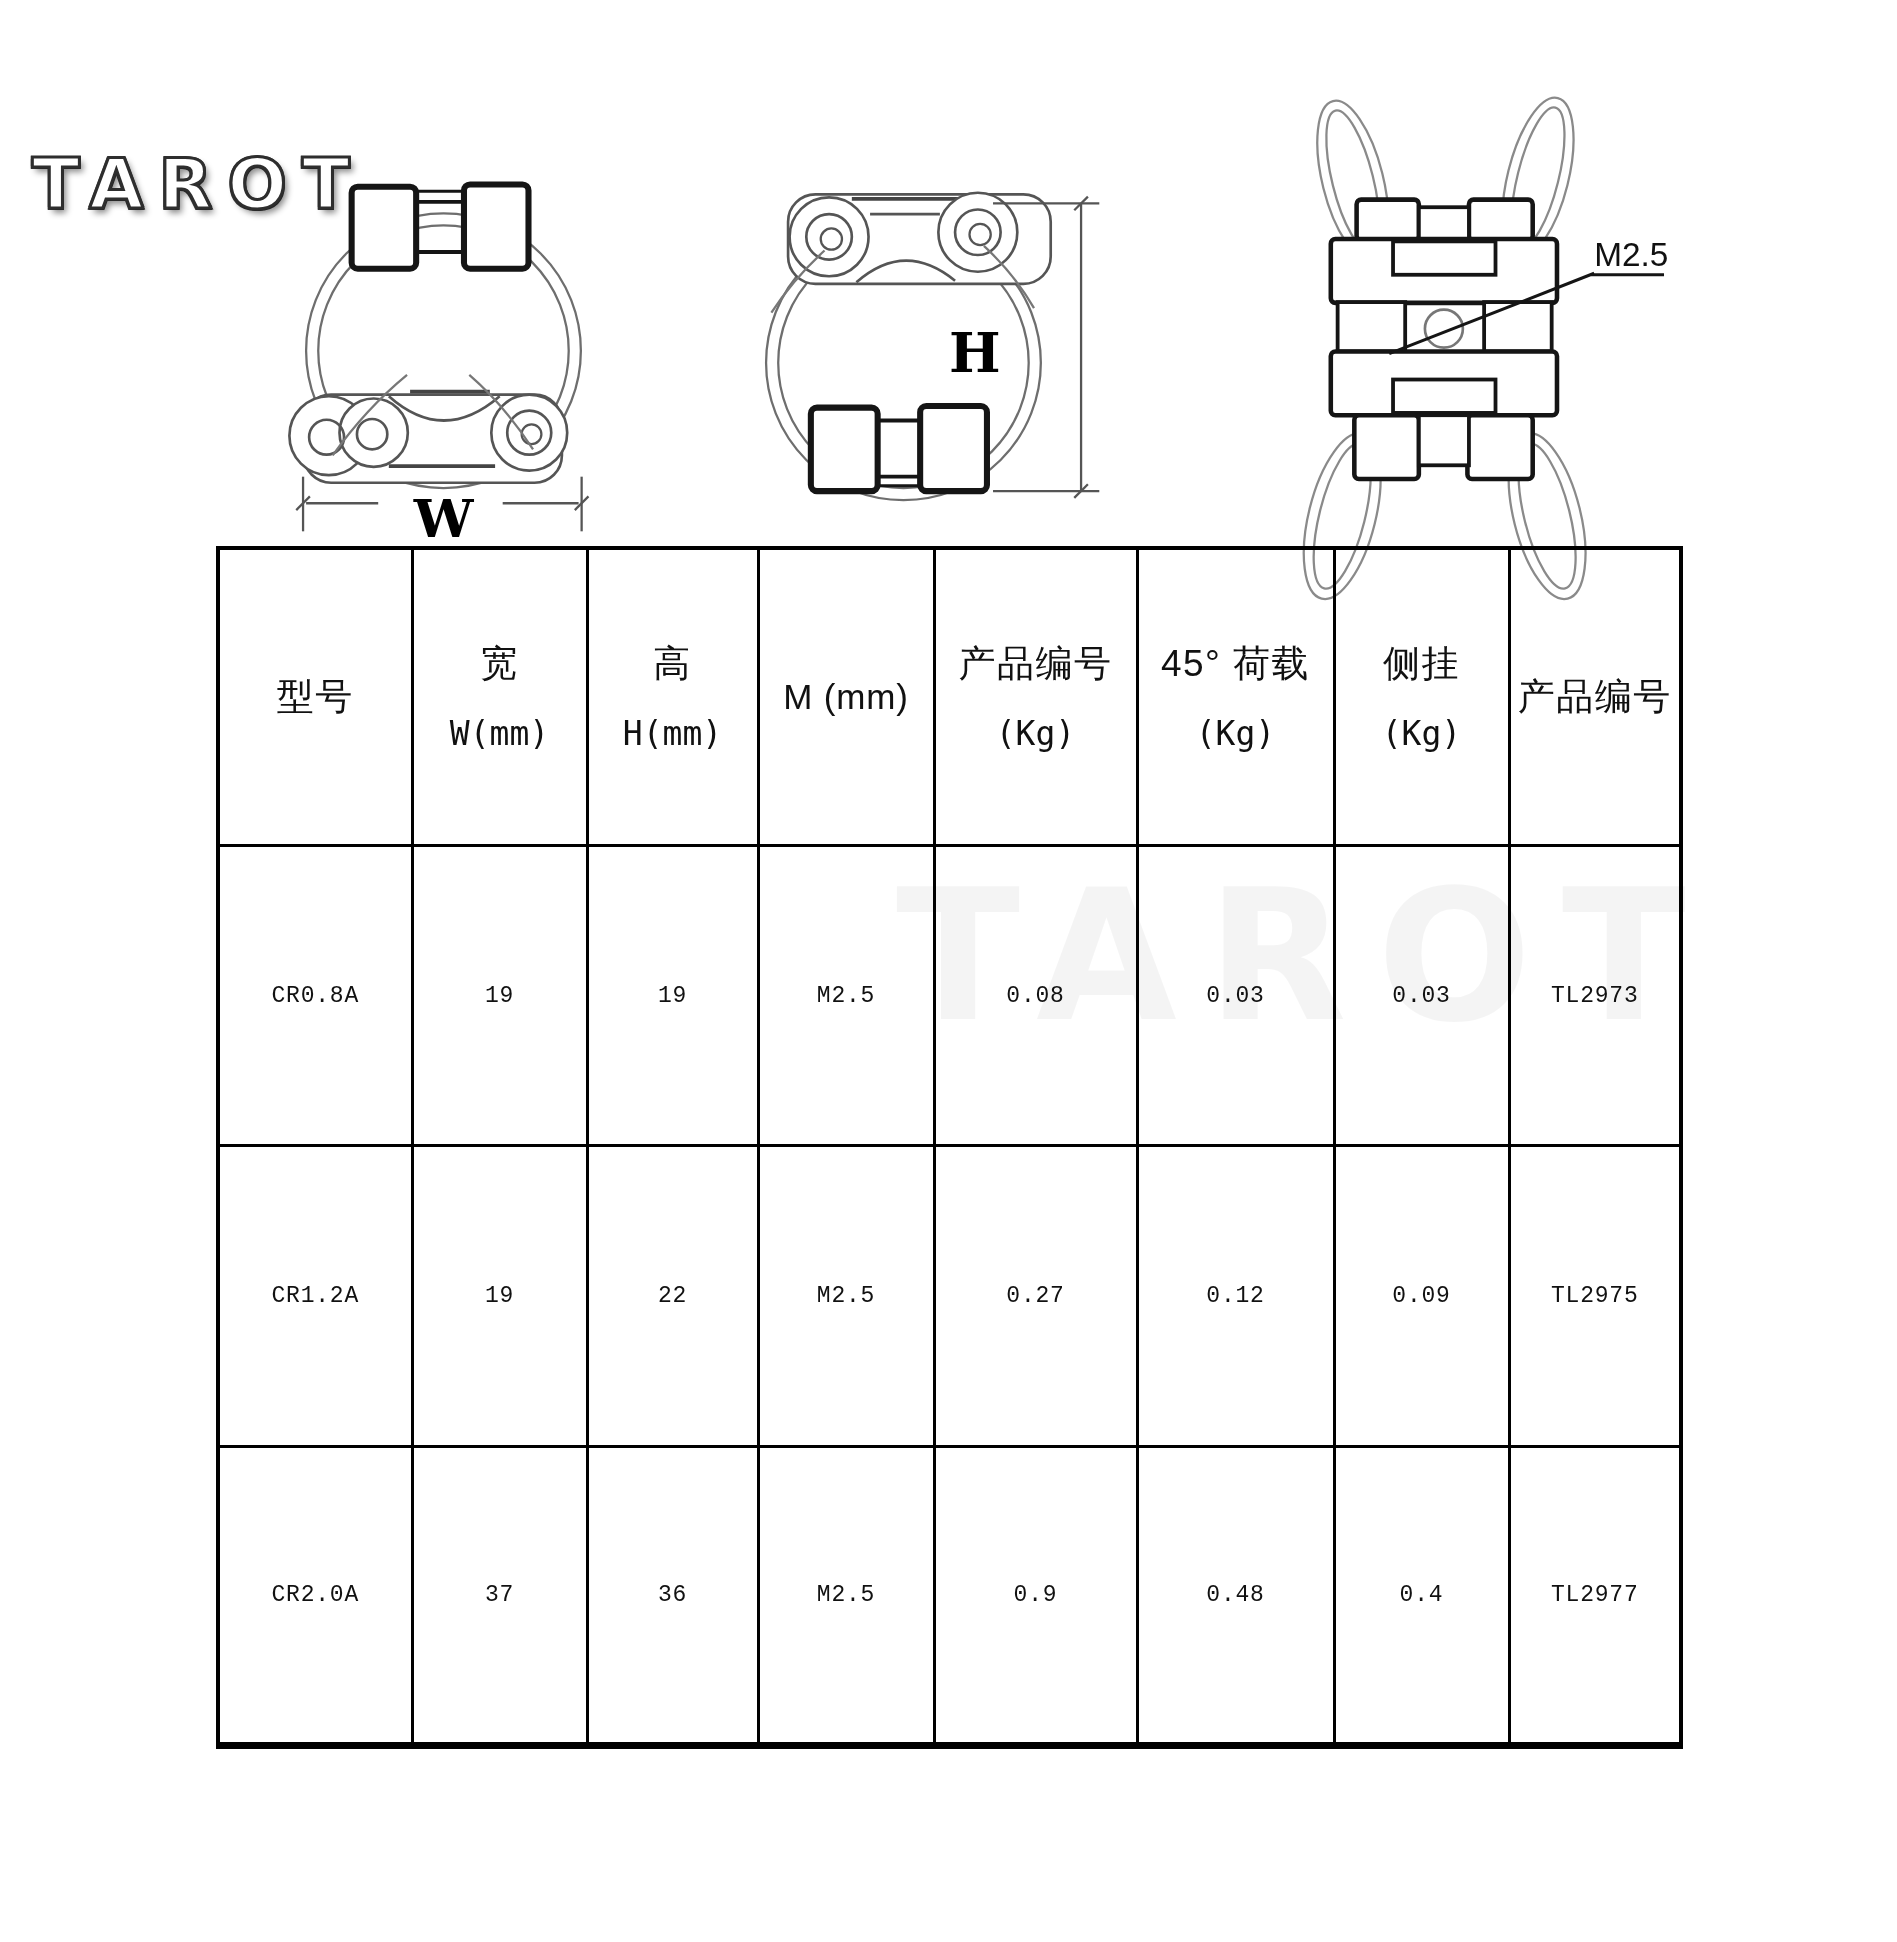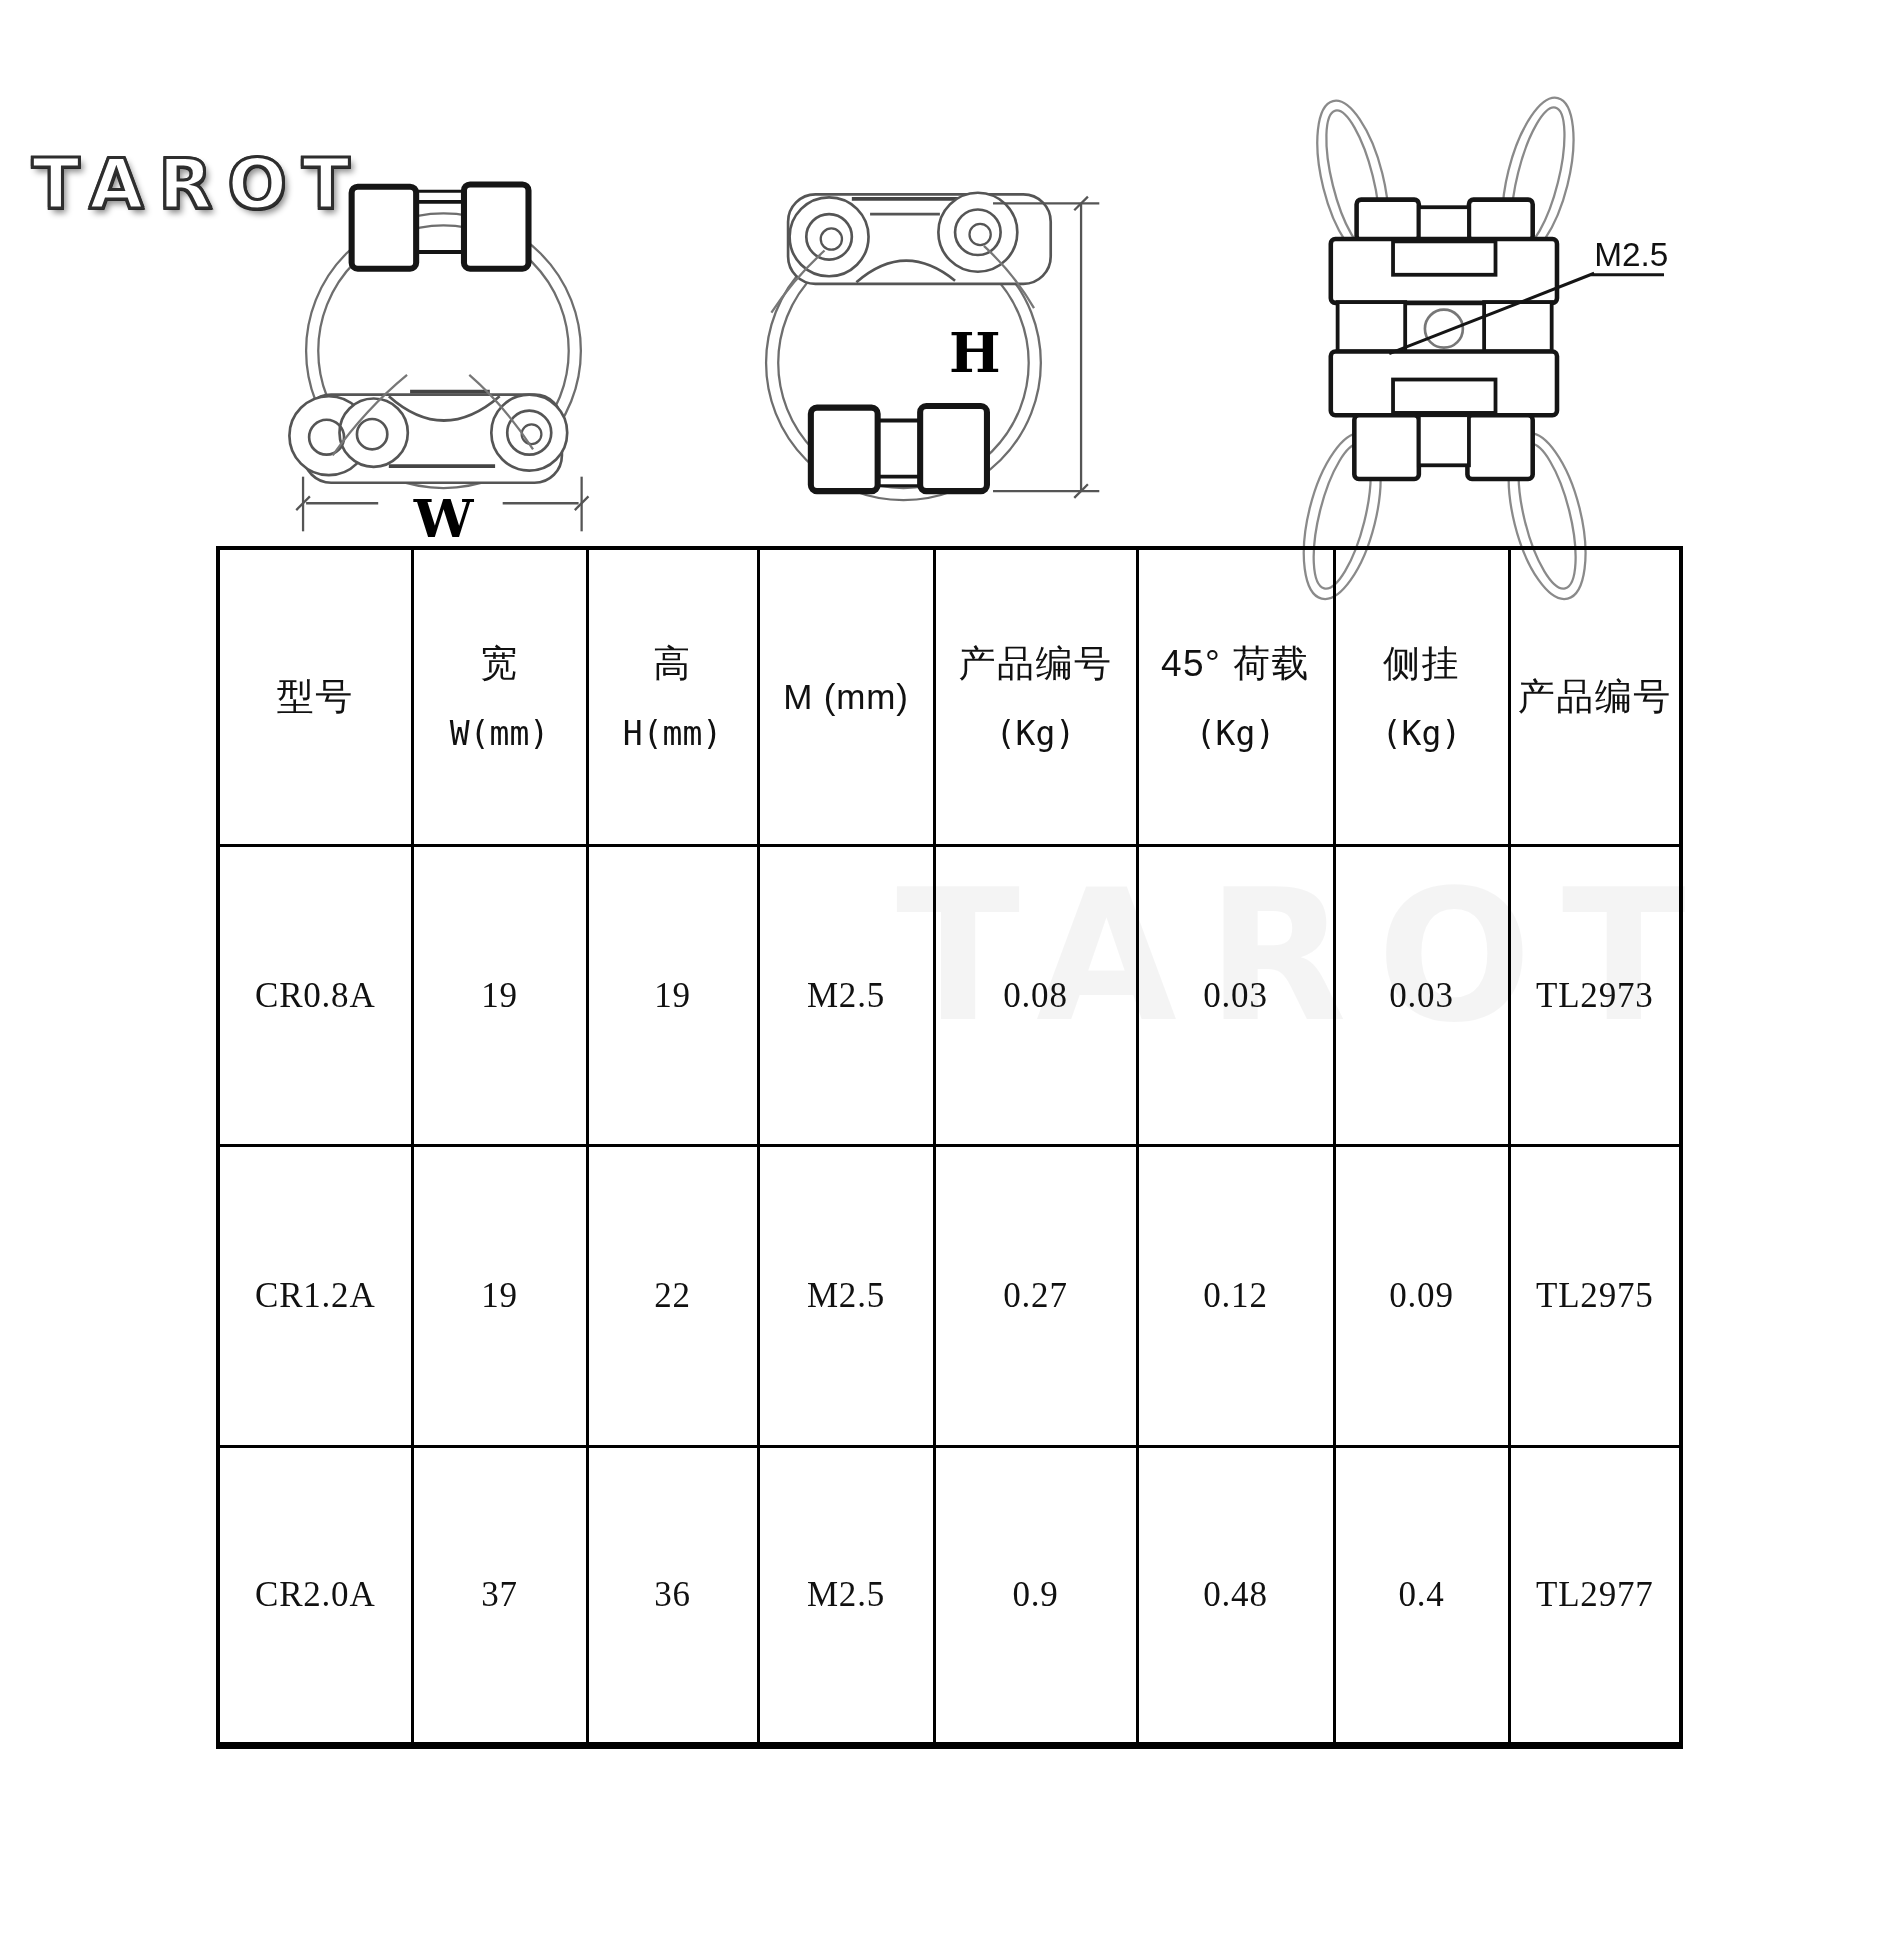--- a/index.html
+++ b/index.html
@@ -37,21 +37,21 @@
     background:transparent;
   }
   table.spec { border:4.6px solid #000; border-bottom:7.6px solid #000; }
   table.spec td {
     border:3px solid #000; text-align:center; vertical-align:middle;
     padding:0; background:transparent; color:#111;
   }
   .hdr-title { font-size:37px; line-height:1.3; letter-spacing:1.5px; }
   .hdr-sub   { font-family:"DejaVu Sans Mono", monospace; font-size:33px; line-height:1.25; margin-top:25px; }
   .hdr-mono  { font-family:Liberation Sans, sans-serif; font-size:35px; letter-spacing:0.8px; }
-  td.data    { font-family:Liberation Serif, serif; font-size:35px; letter-spacing:0.8px; }
+  td.data    { font-family:Liberation Mono, monospace; font-size:23px; letter-spacing:0.8px; }
 </style>
 </head>
 <body>
 
 <div class="canvas">
 
   <div class="watermark">TAROT</div>
 
   <svg class="drawings" width="1898" height="630" viewBox="0 0 2500 830">
 

